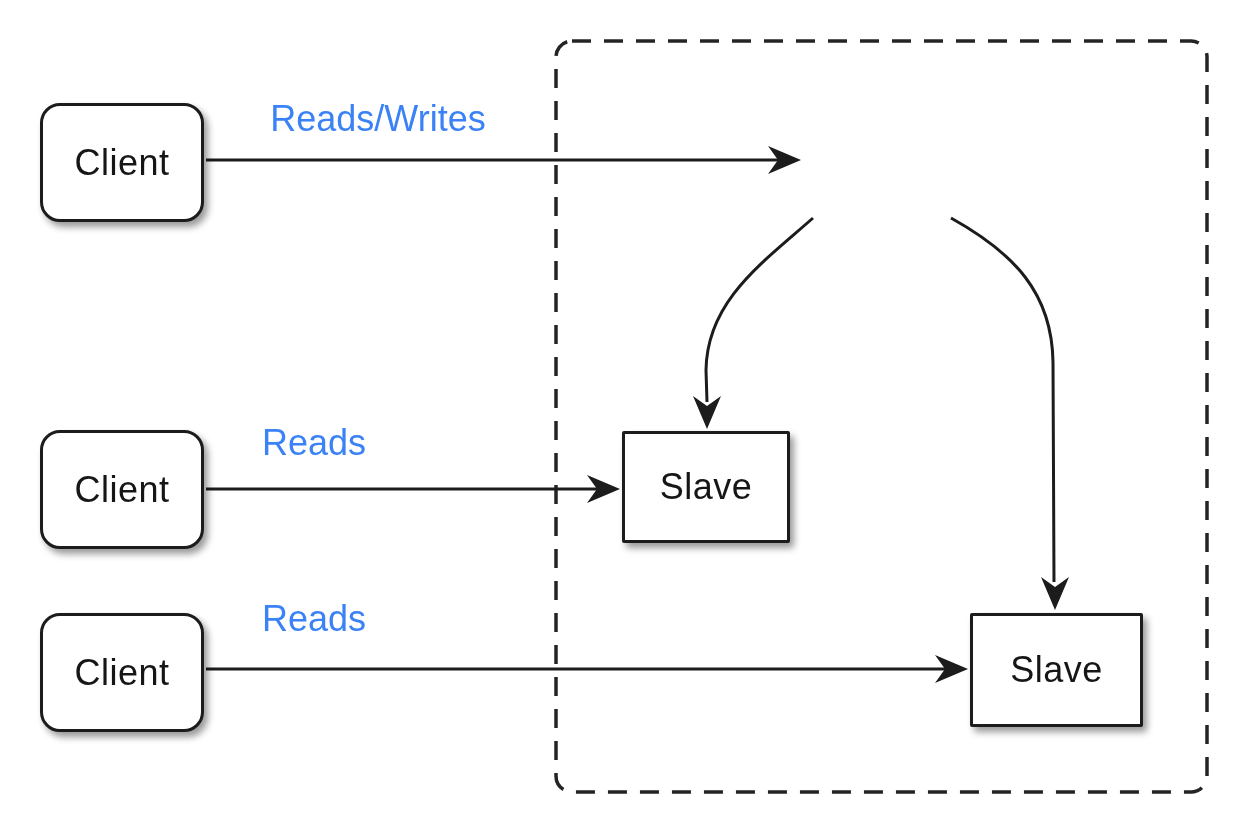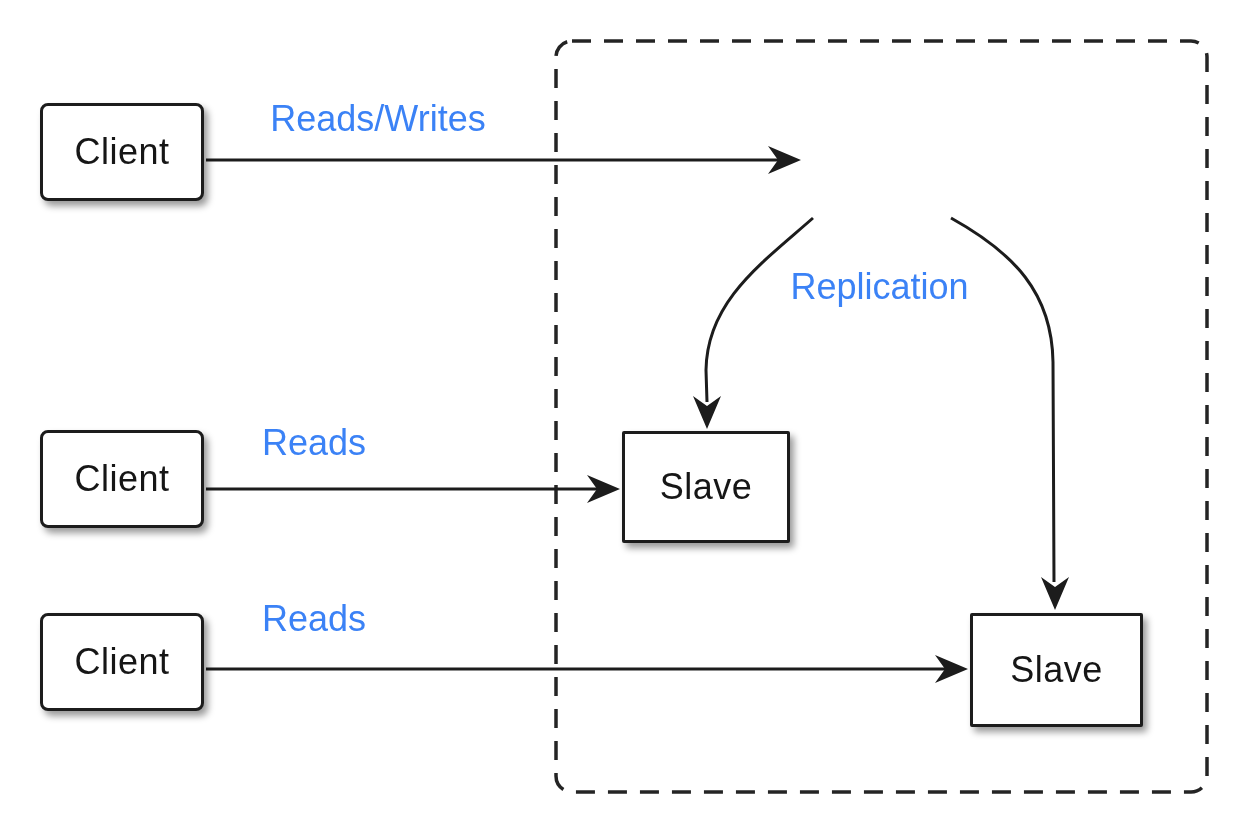--- a/index.html
+++ b/index.html
@@ -29,24 +29,24 @@
     background: #ffffff;
     color: #161616;
     display: flex;
     align-items: center;
     justify-content: center;
     font-size: 36px;
     letter-spacing: 0.5px;
     box-shadow: 4px 5px 7px rgba(0,0,0,0.40);
   }
   .node.client {
-    border-radius: 8px;
+    border-radius: 20px;
     left: 40px;
     width: 164px;
-    height: 98px;
+    height: 119px;
   }
   .node.client.c1 { top: 103px; }
   .node.client.c2 { top: 430px; }
   .node.client.c3 { top: 613px; }
   .node.master {
     left: 803px;
     top: 103px;
     width: 172px;
     height: 113px;
     border-radius: 2px;
@@ -133,15 +133,14 @@
   <div class="node slave2">
     <span>Slave</span>
   </div>
 
   <div class="edge-label lbl-reads-writes">Reads/Writes</div>
 
   <div class="edge-label lbl-reads-mid">Reads</div>
 
   <div class="edge-label lbl-reads-bot">Reads</div>
 
-  <div class="edge-label lbl-replication">Replication</div>
 
 </div>
 
 </body></html>

